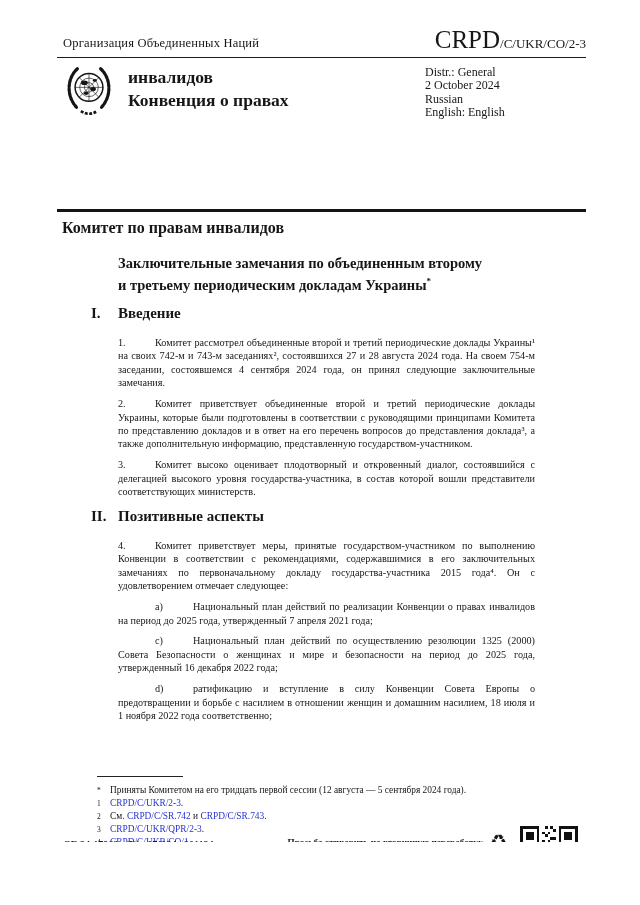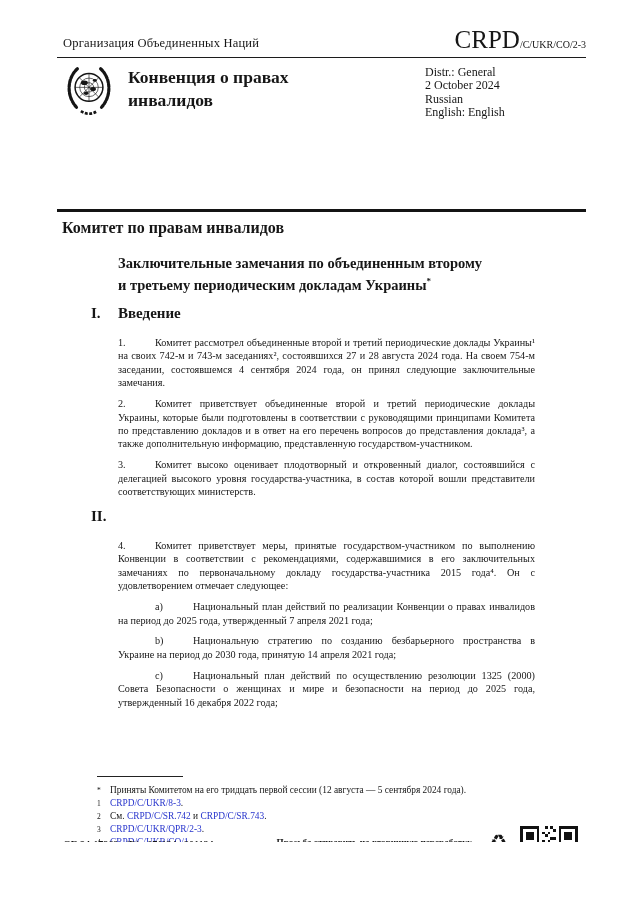--- a/index.html
+++ b/index.html
@@ -3,21 +3,21 @@
 <meta charset="utf-8">
 <style>
   html,body{margin:0;padding:0;background:#fff;}
   .page{position:relative;width:640px;height:842px;background:#ffffff;overflow:hidden;
         font-family:"Liberation Serif","DejaVu Serif",serif;color:#161616;}
   .page *{box-sizing:border-box;}
 
   .org-name{position:absolute;left:63px;top:36px;font-size:12.5px;letter-spacing:.2px;}
   .doc-symbol{position:absolute;right:54px;top:26px;display:flex;align-items:baseline;}
   .doc-symbol .big{font-size:25px;}
-  .doc-symbol .small{font-size:10px;}
+  .doc-symbol .small{font-size:13px;}
   .rule-thin{position:absolute;left:57px;top:57px;width:529px;height:1.2px;background:#1c1c1c;}
   .emblem{position:absolute;left:60px;top:63px;}
   .conv-title{position:absolute;left:128px;top:66px;font-weight:bold;font-size:17.5px;line-height:23px;}
   .distr{position:absolute;left:425px;top:66px;font-size:12px;line-height:13.4px;}
   .rule-thick{position:absolute;left:57px;top:209px;width:529px;height:2.5px;background:#141414;}
   .committee{position:absolute;left:62px;top:219px;font-size:16px;font-weight:bold;}
   .doc-title{position:absolute;left:118px;top:255px;font-size:14.5px;font-weight:bold;line-height:17.6px;}
   .doc-title sup{font-size:9px;}
 
   .main{position:absolute;left:91px;top:303px;width:446px;}
@@ -30,21 +30,21 @@
   .lnum{display:inline-block;width:38px;text-indent:0;}
 
   .fn-block{position:absolute;left:97px;top:776px;width:412px;}
   .fn-rule{width:86px;border-top:1.1px solid #222;margin:0 0 7px 0;}
   .fn-row{display:flex;font-size:9.4px;line-height:13px;}
   .fn-m{width:13px;flex:none;font-size:7.5px;}
   .fn-t{flex:1;}
   .link{color:#2633cc;cursor:pointer;}
 
   .ge{position:absolute;left:63px;top:839px;font-size:10px;word-spacing:5px;font-weight:bold;}
-  .recycle-note{position:absolute;right:133px;top:832px;display:flex;align-items:center;gap:18px;}
+  .recycle-note{position:absolute;right:133px;top:832px;display:flex;align-items:center;gap:7px;}
   .recycle-note .txt{font-size:9.2px;font-weight:bold;}
   .rec-icon{font-size:19px;line-height:19px;font-family:"DejaVu Sans",sans-serif;font-weight:normal;}
   .qr{position:absolute;left:520px;top:826px;}
 </style>
 </head>
 <body>
 
 <div class="page">
 
   <div class="org-name">Организация Объединенных Наций</div>
@@ -70,22 +70,22 @@
       </g>
       <g stroke="#151515" fill="none" stroke-width="5.5" stroke-dasharray="5 2.6" stroke-linecap="round">
         <path d="M30 10C12 26 10 58 30 78"></path>
         <path d="M70 10C88 26 90 58 70 78"></path>
       </g>
       <path d="M36 83q14 9 28 0" stroke="#151515" stroke-width="4.5" fill="none" stroke-dasharray="5 2.6"></path>
     </svg>
   </div>
 
   <div class="conv-title">
+    <div>инвалидов</div>
     <div>Конвенция о правах</div>
-    <div>инвалидов</div>
   </div>
 
   <div class="distr">
     <div>Distr.: General</div>
     <div>2 October 2024</div>
     <div>Russian</div>
     <div>English: English</div>
   </div>
 
   <div class="rule-thick"></div>
@@ -104,44 +104,45 @@
     </h2>
 
     <p class="body-p"><span class="pnum">1.</span><span>Комитет рассмотрел объединенные второй и третий периодические доклады Украины¹ на своих 742-м и 743-м заседаниях², состоявшихся 27 и 28 августа 2024 года. На своем 754-м заседании, состоявшемся 4 сентября 2024 года, он принял следующие заключительные замечания.</span></p>
 
     <p class="body-p"><span class="pnum">2.</span><span>Комитет приветствует объединенные второй и третий периодические доклады Украины, которые были подготовлены в соответствии с руководящими принципами Комитета по представлению докладов и в ответ на его перечень вопросов до представления доклада³, а также дополнительную информацию, представленную государством-участником.</span></p>
 
     <p class="body-p"><span class="pnum">3.</span><span>Комитет высоко оценивает плодотворный и откровенный диалог, состоявшийся с делегацией высокого уровня государства-участника, в состав которой вошли представители соответствующих министерств.</span></p>
 
     <h2 class="sec-h sec-2">
       <span class="sec-num">II.</span>
+      <span>Позитивные аспекты</span>
     </h2>
 
     <p class="body-p"><span class="pnum">4.</span><span>Комитет приветствует меры, принятые государством-участником по выполнению Конвенции в соответствии с рекомендациями, содержавшимися в его заключительных замечаниях по первоначальному докладу государства-участника 2015 года⁴. Он с удовлетворением отмечает следующее:</span></p>
 
     <p class="body-p item-p"><span class="lnum">a)</span><span>Национальный план действий по реализации Конвенции о правах инвалидов на период до 2025 года, утвержденный 7 апреля 2021 года;</span></p>
 
-    <p class="body-p item-p"><span class="lnum">b)</span><span>Национальную стратегию по созданию безбарьерного пространства в Украине на период до 2030 года, принятую 14 апреля 2021 года;</span></p>
 
     <p class="body-p item-p"><span class="lnum">c)</span><span>Национальный план действий по осуществлению резолюции 1325 (2000) Совета Безопасности о женщинах и мире и безопасности на период до 2025 года, утвержденный 16 декабря 2022 года;</span></p>
 
+    <p class="body-p item-p"><span class="lnum">d)</span><span>ратификацию и вступление в силу Конвенции Совета Европы о предотвращении и борьбе с насилием в отношении женщин и домашним насилием, 18 июля и 1 ноября 2022 года соответственно;</span></p>
 
   </div>
 
   <div class="fn-block">
     <div class="fn-rule"></div>
 
     <div class="fn-row">
       <sup class="fn-m">*</sup>
       <span class="fn-t">Приняты Комитетом на его тридцать первой сессии (12 августа — 5 сентября 2024 года).</span>
     </div>
 
     <div class="fn-row">
       <sup class="fn-m">1</sup>
-      <span class="fn-t"><span class="link">CRPD/C/UKR/8-3</span><span>.</span></span>
+      <span class="fn-t"><span class="link">CRPD/C/UKR/2-3</span><span>.</span></span>
     </div>
 
     <div class="fn-row">
       <sup class="fn-m">2</sup>
       <span class="fn-t"><span>См. </span><span class="link">CRPD/C/SR.742</span><span> и </span><span class="link">CRPD/C/SR.743</span><span>.</span></span>
     </div>
 
     <div class="fn-row">
       <sup class="fn-m">3</sup>
       <span class="fn-t"><span class="link">CRPD/C/UKR/QPR/2-3</span><span>.</span></span>

